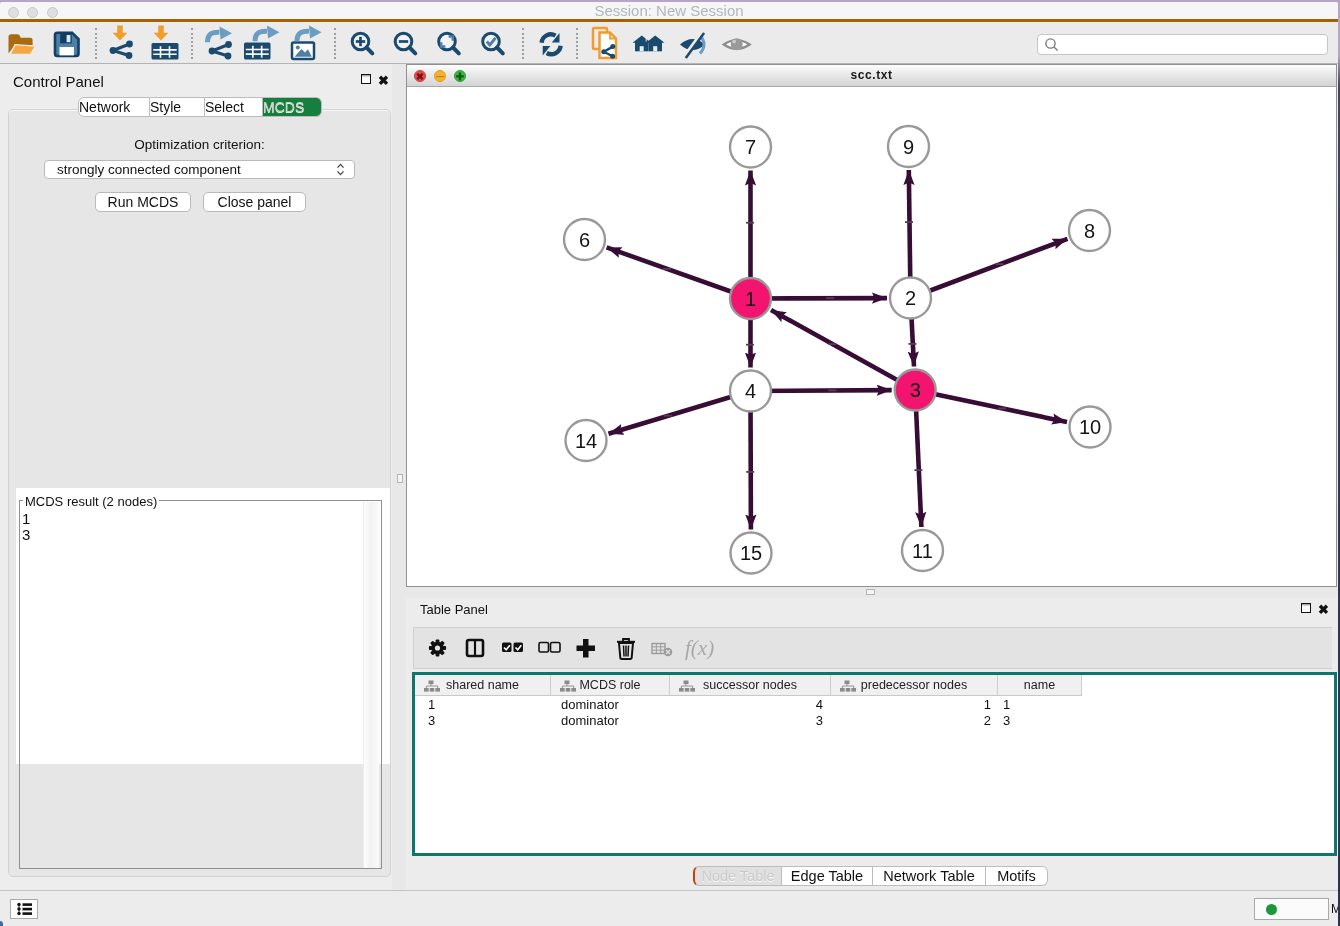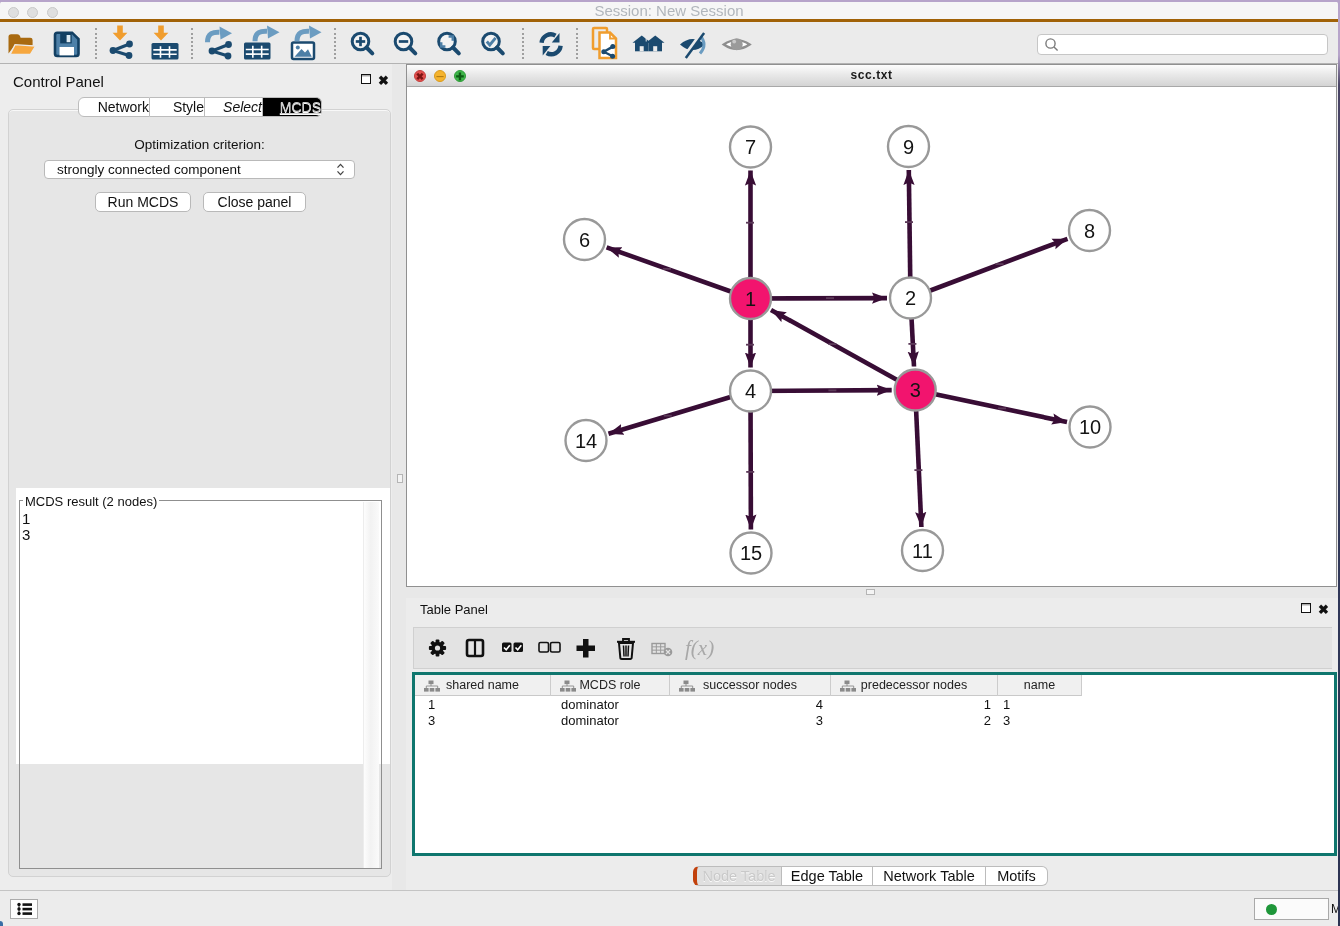--- a/index.html
+++ b/index.html
@@ -14,24 +14,24 @@
 .sep { position:absolute; top:5px; height:31px; width:0; border-left:2px dotted #9f9f9f; }
 #searchbox { position:absolute; left:1037px; top:11px; width:291px; height:21px; background:#fff; border:1px solid #c6c6c6; border-radius:4px; }
 
 
 #leftpanel { position:absolute; left:0; top:64px; width:392px; height:826px; background:#ededed; }
 #cp-title { position:absolute; left:13px; top:9px; font-size:15px; color:#111; }
 .float-ic { position:absolute; width:10px; height:10px; border:1.6px solid #111; background:#fff; box-shadow:inset 0 1.5px 0 #aaa; }
 .close-ic { position:absolute; font-size:13px; font-weight:bold; color:#111; line-height:10px; }
 #cp-box { position:absolute; left:8px; top:45px; width:383px; height:768px; background:#e6e6e6; border:1px solid #d2d2d2; border-radius:5px; box-shadow:inset 0 1px 0 #f8f8f8; }
 .tabrow { position:absolute; display:flex; z-index:5; }
-.tab { height:20px; font-size:14px; color:#111; background:#fff; border:1px solid #bcbcbc; border-left:none; text-align:right; line-height:19px; }
+.tab { height:20px; font-size:14px; color:#111; background:#fff; border:1px solid #bcbcbc; border-left:none; text-align:left; line-height:19px; }
 .tab.first { border-left:1px solid #bcbcbc; border-radius:6px 0 0 6px; }
 .tab.last { border-radius:0 6px 6px 0; }
-.tab.sel { background:#000000; color:#cdcdcd; text-shadow:0 1px 0 #fafafa;text-decoration:underline; }
+.tab.sel { background:#15803d; color:#cdcdcd; text-shadow:0 1px 0 #fafafa; }
 #opt-label { position:absolute; left:0; top:27px; width:381px; text-align:center; font-size:13.5px; color:#111; }
 #dropdown { position:absolute; left:35px; top:50px; width:311px; height:19px; background:#fff; border:1px solid #b9b9b9; border-radius:4px; font-size:13.5px; color:#111; line-height:17px; padding-left:12px; }
 .btn { position:absolute; height:20px; background:#fff; border:1px solid #b9b9b9; border-radius:5px; font-size:14px; color:#111; text-align:center; line-height:18px; }
 #mcds-white { position:absolute; left:7px; top:378px; width:374px; height:276px; background:#fff; }
 #mcds-border { position:absolute; left:2.5px; top:12px; width:363px; height:369px; border:1px solid #8f8f8f; }
 #mcds-legend { position:absolute; left:7px; top:6px; background:#fff; font-size:13px; color:#111; padding:0 2px; }
 #mcds-scroll { position:absolute; right:2px; top:1px; width:16px; height:366px; background:linear-gradient(to right,#fdfdfd,#f2f2f2 45%,#fafafa); border-left:1px solid #ededed; }
 .mcds-num { position:absolute; left:6px; font-size:15px; color:#111; }
 
 
@@ -166,21 +166,21 @@
     </div>
   </div>
 
   <div id="leftpanel">
     <div id="cp-title">Control Panel</div>
     <div class="float-ic" style="left:361px; top:10px;"></div>
     <div class="close-ic" style="left:378px; top:12px;">✖</div>
     <div class="tabrow" style="left:78px; top:33px;">
       <div class="tab first" style="width:72px;">Network</div>
       <div class="tab" style="width:55px;">Style</div>
-      <div class="tab" style="width:58px;font-style:italic;">Select</div>
+      <div class="tab" style="width:58px;">Select</div>
       <div class="tab sel last" style="width:59px;">MCDS</div>
     </div>
     <div id="cp-box">
       <div id="opt-label">Optimization criterion:</div>
       <div id="dropdown">strongly connected component
         <svg width="9" height="13" style="position:absolute;right:9px;top:2px;" viewBox="0 0 9 13">
             <path d="M1.5 4.6 L4.5 1.4 L7.5 4.6" fill="none" stroke="#444" stroke-width="1.3"></path>
             <path d="M1.5 8.4 L4.5 11.6 L7.5 8.4" fill="none" stroke="#444" stroke-width="1.3"></path>
           </svg>
       </div>
@@ -353,21 +353,21 @@
 <div class="td" style="left:255px;top:22px;width:153px;text-align:right;">4</div>
 <div class="td" style="left:416px;top:22px;width:160px;text-align:right;">1</div>
 <div class="td" style="left:588px;top:22px;">1</div>
 <div class="td" style="left:13px;top:38px;">3</div>
 <div class="td" style="left:146px;top:38px;">dominator</div>
 <div class="td" style="left:255px;top:38px;width:153px;text-align:right;">3</div>
 <div class="td" style="left:416px;top:38px;width:160px;text-align:right;">2</div>
 <div class="td" style="left:588px;top:38px;">3</div>
     </div>
     <div class="tabrow" style="left:287px; top:268px;">
-      <div class="btab first" style="width:89px; background:#e0e0e0; color:#c9c9c9; text-shadow:0 1px 0 #fafafa; border-radius:6px 0 0 6px; border-left:4px solid #c2410c;">Node Table</div>
+      <div class="btab first" style="width:89px; background:#e0e0e0; color:#c9c9c9; text-shadow:0 1px 0 #fafafa; border-radius:6px 0 0 6px; border-left:2px solid #c2410c;">Node Table</div>
       <div class="btab" style="width:91px;">Edge Table</div>
       <div class="btab" style="width:113px;">Network Table</div>
       <div class="btab" style="width:62px; border-radius:0 6px 6px 0;">Motifs</div>
     </div>
   </div>
 
   <div id="statusbar">
     <div id="listbtn">
       <svg width="26" height="18" viewBox="0 0 26 18" style="position:absolute;left:0;top:0;">
         <circle cx="8" cy="4.5" r="1.7" fill="#111"></circle>

